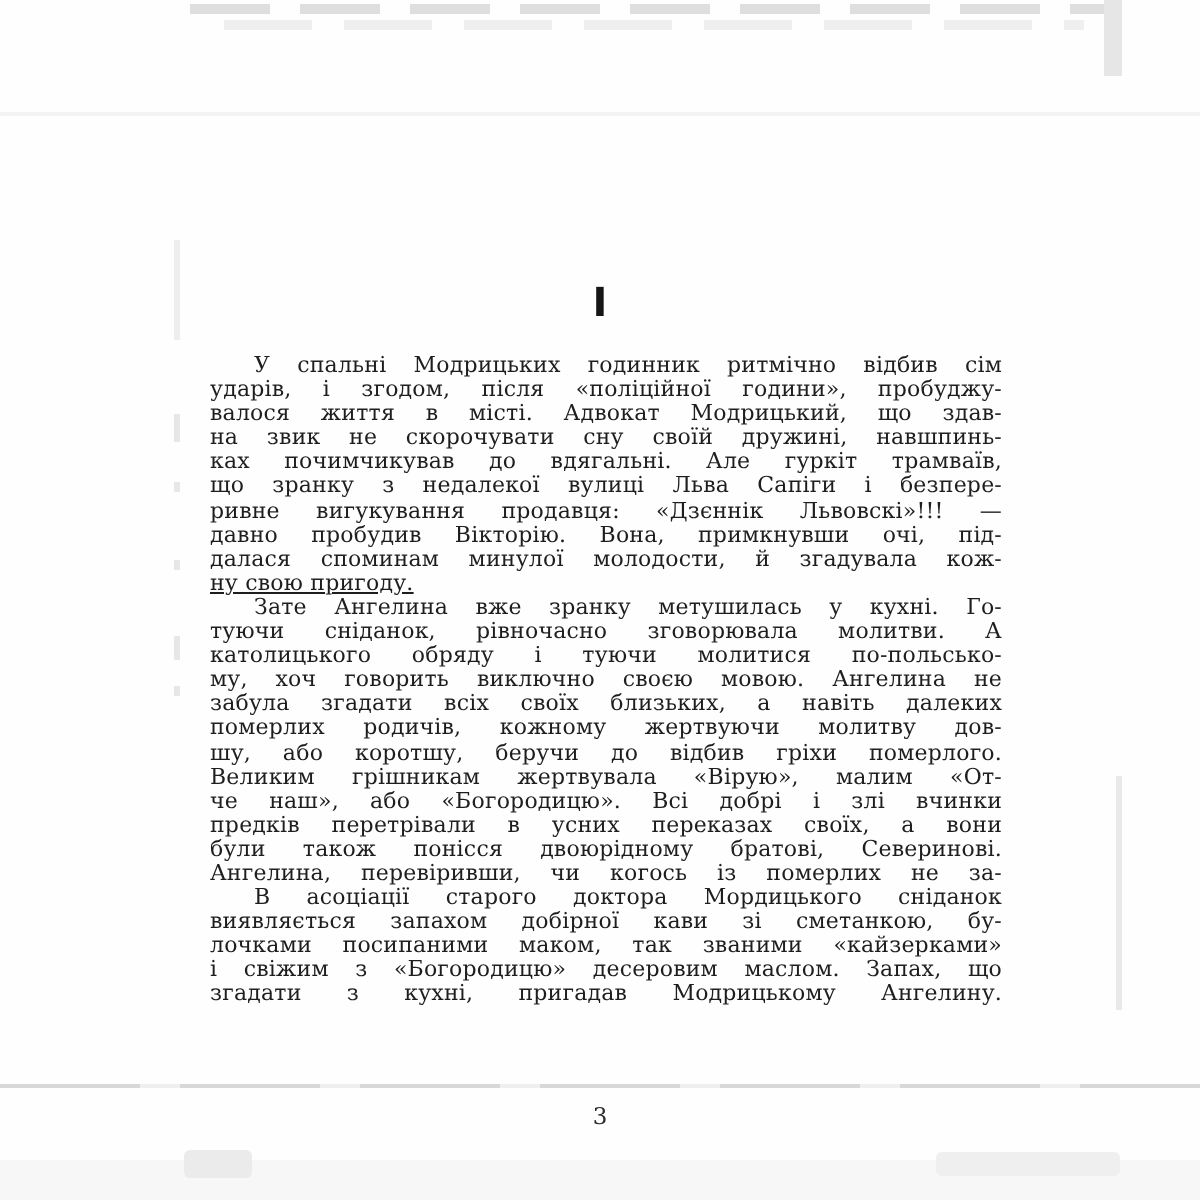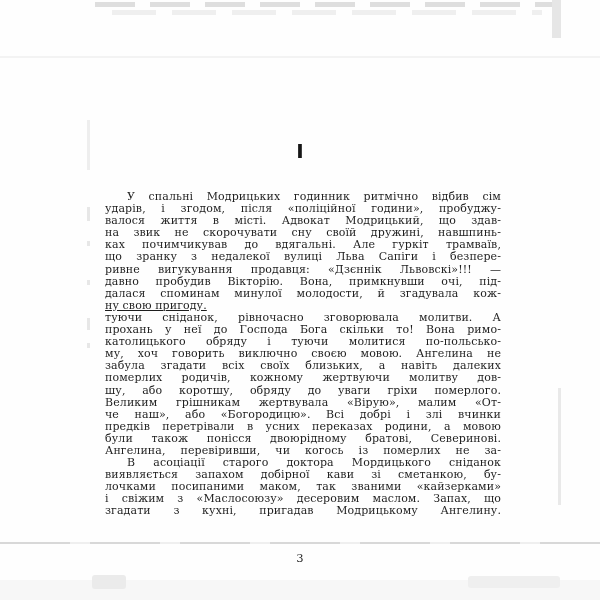--- a/index.html
+++ b/index.html
@@ -18,21 +18,21 @@
     text-align: center;
     font-family: "DejaVu Sans", "Liberation Sans", sans-serif;
     font-weight: bold;
     font-size: 20px;
     line-height: 22px;
     color: #161616;
   }
   
   .text-block {
     position: absolute;
-    top: 191px; left: 105px; width: 396px;
+    top: 177px; left: 105px; width: 396px;
     font-size: 11px;
     line-height: 12.1px;
     letter-spacing: 0.1px;
   }
   .line {
     text-align: justify;
     text-align-last: justify;
     -moz-text-align-last: justify;
     white-space: normal;
   }
@@ -101,34 +101,34 @@
       <div class="line indent">У спальні Модрицьких годинник ритмічно відбив сім</div>
       <div class="line">ударів, і згодом, після «поліційної години», пробуджу-</div>
       <div class="line">валося життя в місті.  Адвокат Модрицький, що здав-</div>
       <div class="line">на звик не скорочувати сну своїй дружині, навшпинь-</div>
       <div class="line">ках почимчикував до вдягальні.  Але гуркіт трамваїв,</div>
       <div class="line">що зранку з недалекої вулиці Льва Сапіги і безпере-</div>
       <div class="line">ривне вигукування продавця: «Дзєннік Львовскі»!!! —</div>
       <div class="line">давно пробудив Вікторію.  Вона, примкнувши очі, під-</div>
       <div class="line">далася споминам минулої молодости, й згадувала кож-</div>
       <div class="line last">ну свою пригоду.</div>
+      <div class="line indent">Зате Ангелина вже зранку метушилась у кухні.  Го-</div>
       <div class="line">туючи сніданок, рівночасно зговорювала молитви.  А</div>
-      <div class="line">прохань у неї до Господа Бога скільки то!  Вона римо-</div>
       <div class="line">католицького обряду і туючи молитися по-польсько-</div>
       <div class="line">му, хоч говорить виключно своєю мовою.  Ангелина не</div>
       <div class="line">забула згадати всіх своїх близьких, а навіть далеких</div>
       <div class="line">померлих родичів, кожному жертвуючи молитву дов-</div>
-      <div class="line">шу, або коротшу, обряду до уваги гріхи померлого.</div>
+      <div class="line">шу, або коротшу, беручи до відбив гріхи померлого.</div>
       <div class="line">Великим грішникам жертвувала «Вірую», малим «От-</div>
       <div class="line">че наш», або «Богородицю».  Всі добрі і злі вчинки</div>
-      <div class="line">предків перетрівали в усних переказах родини, а мовою</div>
+      <div class="line">предків перетрівали в усних переказах своїх, а вони</div>
       <div class="line">були також понісся двоюрідному братові, Северинові.</div>
       <div class="line">Ангелина, перевіривши, чи когось із померлих не за-</div>
       <div class="line indent">В асоціації старого доктора Мордицького сніданок</div>
       <div class="line">виявляється запахом добірної кави зі сметанкою, бу-</div>
       <div class="line">лочками посипаними маком, так званими «кайзерками»</div>
-      <div class="line">і свіжим з «Маслосоюзу» десеровим маслом. Запах, що</div>
+      <div class="line">і свіжим з «Богородицю» десеровим маслом. Запах, що</div>
       <div class="line">згадати з кухні, пригадав Модрицькому Ангелину.</div>
     </div>
 
   <div class="page-number">3</div>
 
 </div>
 
 </body></html>

